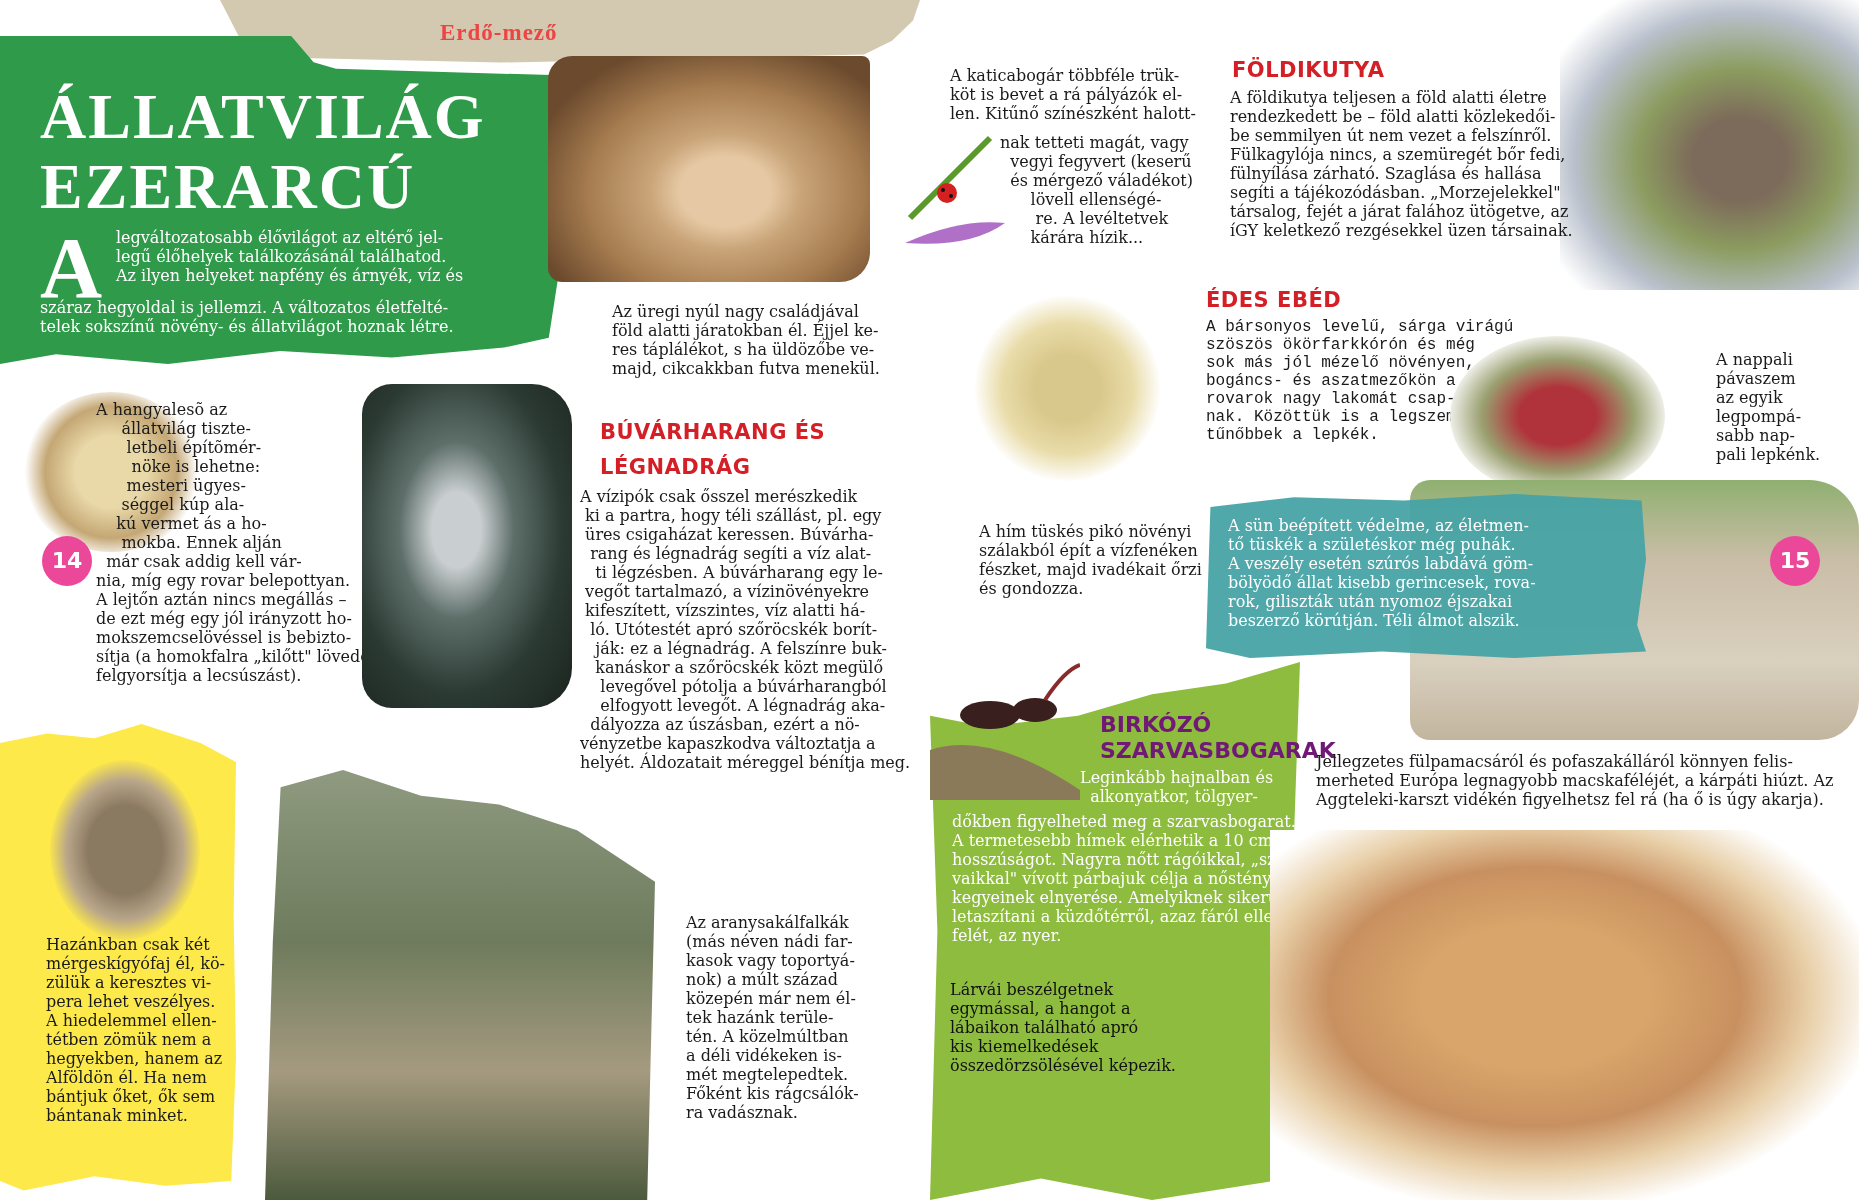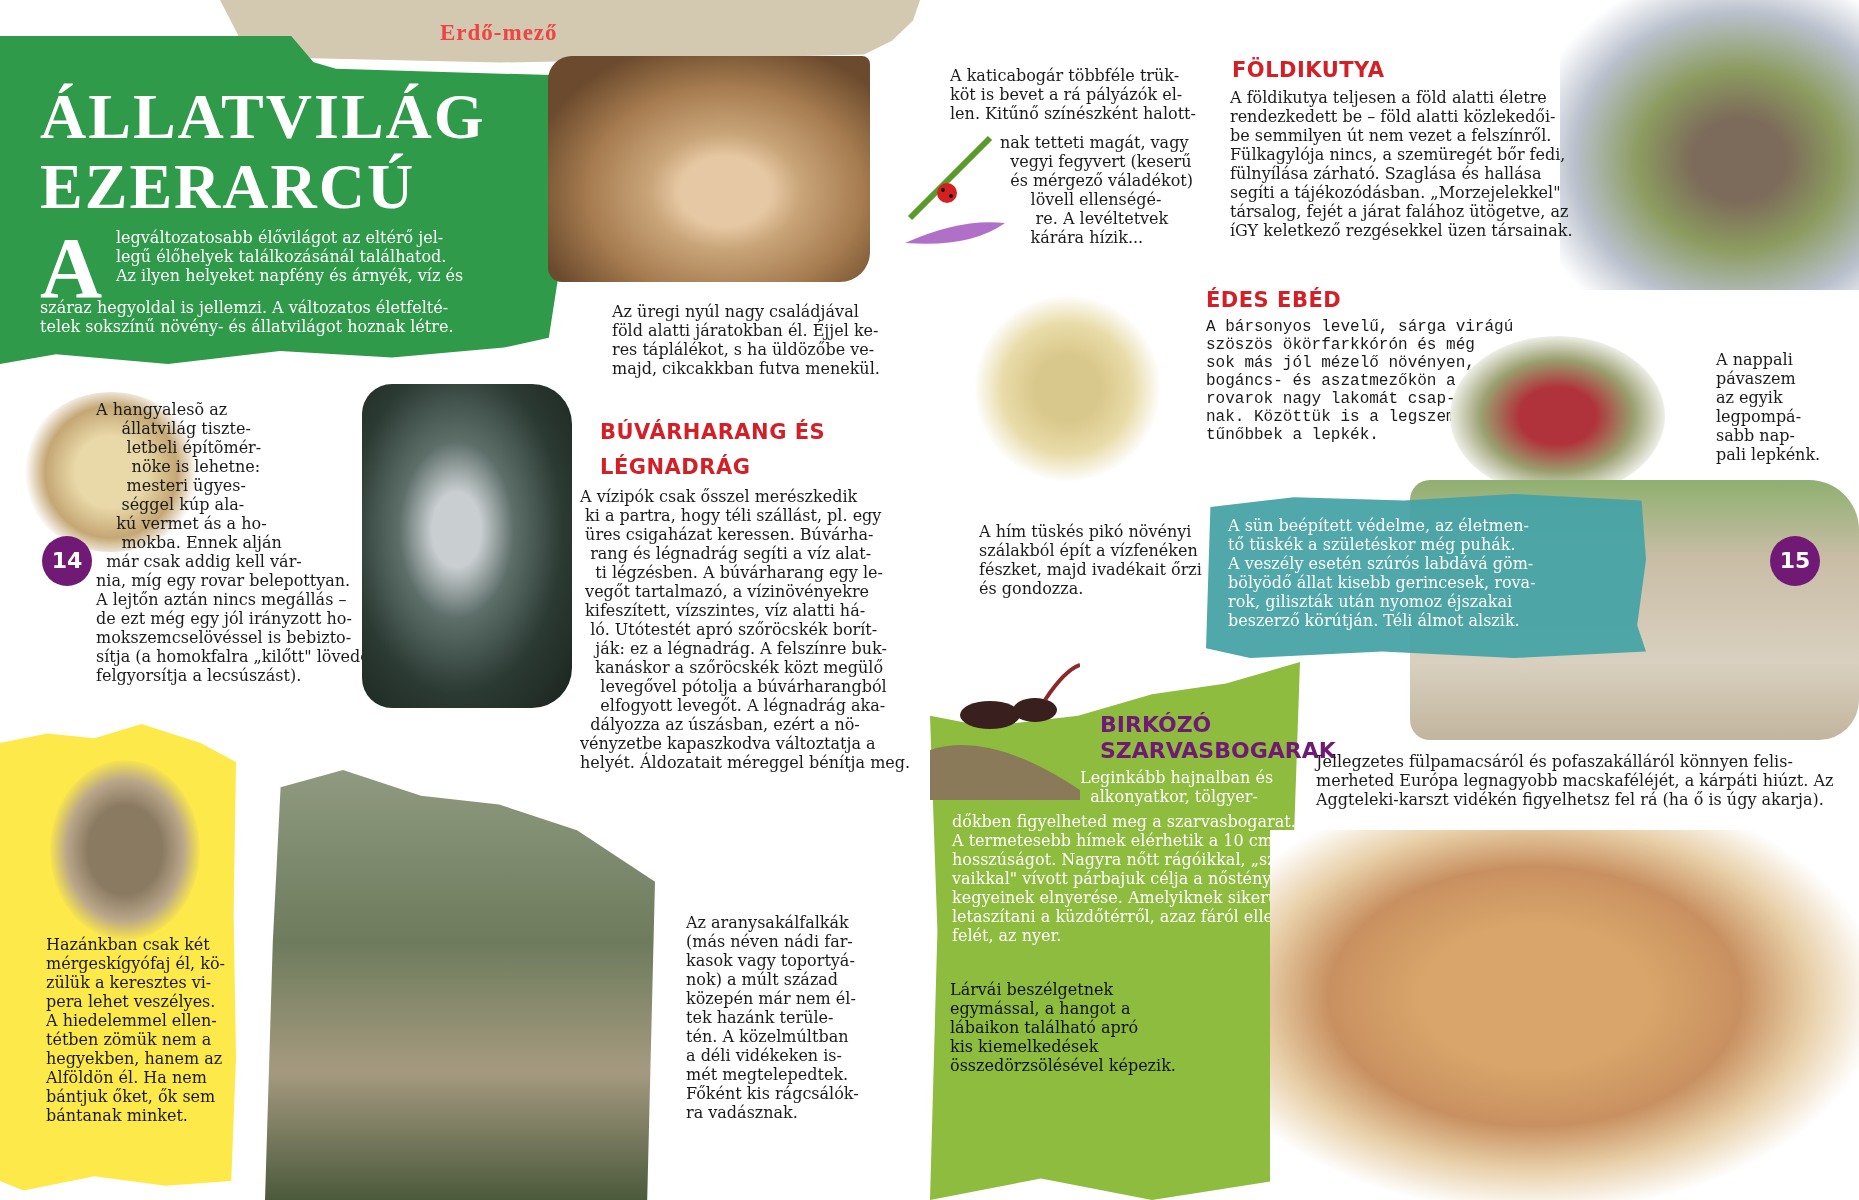--- a/index.html
+++ b/index.html
@@ -51,21 +51,21 @@
       linear-gradient(180deg, #8fb070 0%, #c9bda6 30%, #d9d0bf 70%, #c2b59e 100%);
     border-radius: 20px 50px 40px 20px; }
   .teal-box-wide { left: 1206px; top: 494px; width: 440px; height: 164px; background: rgba(71,163,165,0.95);
     clip-path: polygon(1% 8%,20% 2%,45% 4%,70% 0,99% 4%,100% 40%,98% 80%,100% 96%,70% 100%,40% 96%,10% 100%,0 94%); }
   .green-box { left: 930px; top: 662px; width: 370px; height: 538px; background: #8ebc3e;
     clip-path: polygon(0 10%,15% 12%,40% 10%,60% 6%,80% 4%,100% 0,98% 40%,100% 70%,97% 96%,60% 100%,30% 96%,0 100%,2% 50%); }
   .beetle-photo { left: 930px; top: 660px; width: 150px; height: 140px; }
   .lynx-photo { left: 1270px; top: 830px; width: 589px; height: 370px; background:
       radial-gradient(ellipse at 45% 45%, #d9a56a 0 25%, #c89060 45%, #e8cfa8 60%, #ffffff 75%); }
 
-  .page-num { width: 50px; height: 50px; border-radius: 50%; background: #701a75; color: #fff;
+  .page-num { width: 50px; height: 50px; border-radius: 50%; background: #ec4899; color: #fff;
     font-family: "DejaVu Sans", sans-serif; font-weight: bold; font-size: 22px; text-align: center; line-height: 50px; }
 
   .callout { font-family: "DejaVu Sans", sans-serif; font-weight: bold; color: #111; font-size: 22px; line-height: 36px; text-align: left; }
   .white-heading { font-family: "DejaVu Sans", sans-serif; font-weight: bold; color: #701a75; font-size: 22px; line-height: 26px; }
   .white-txt { color: #fff; }
   pre.lines { white-space: pre; font: inherit; }
 </style>
 </head>
 <body>
 

